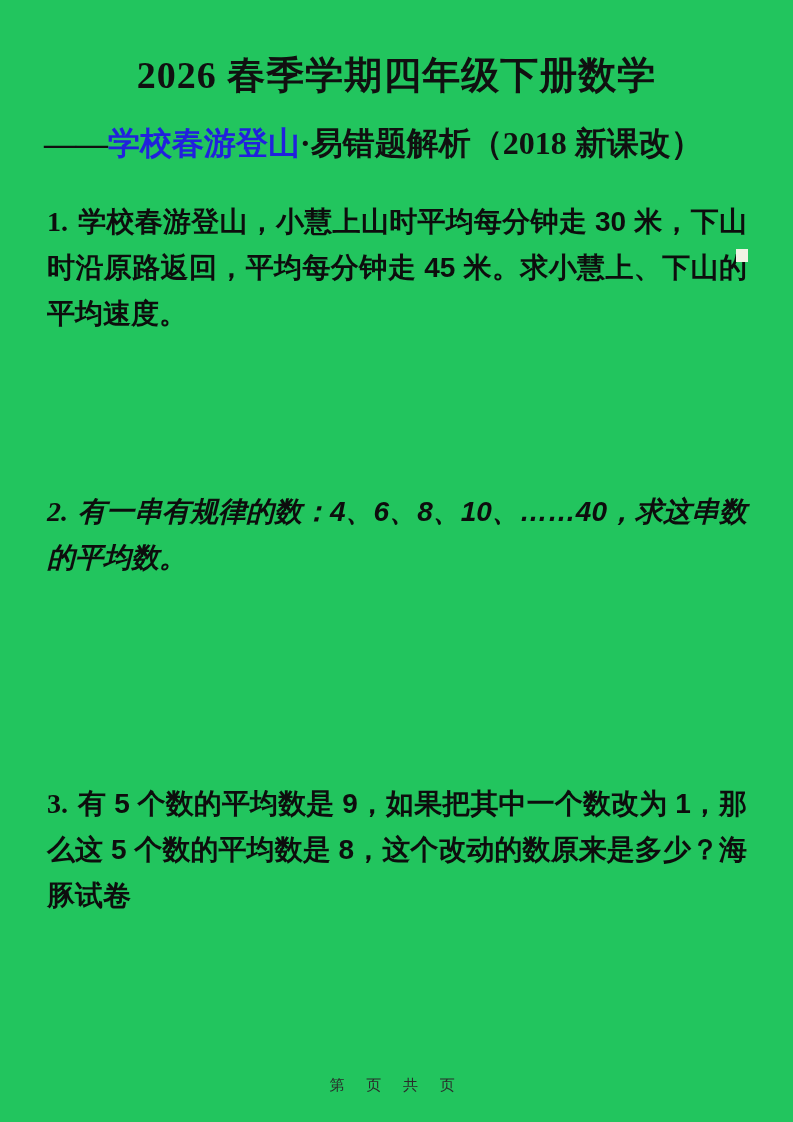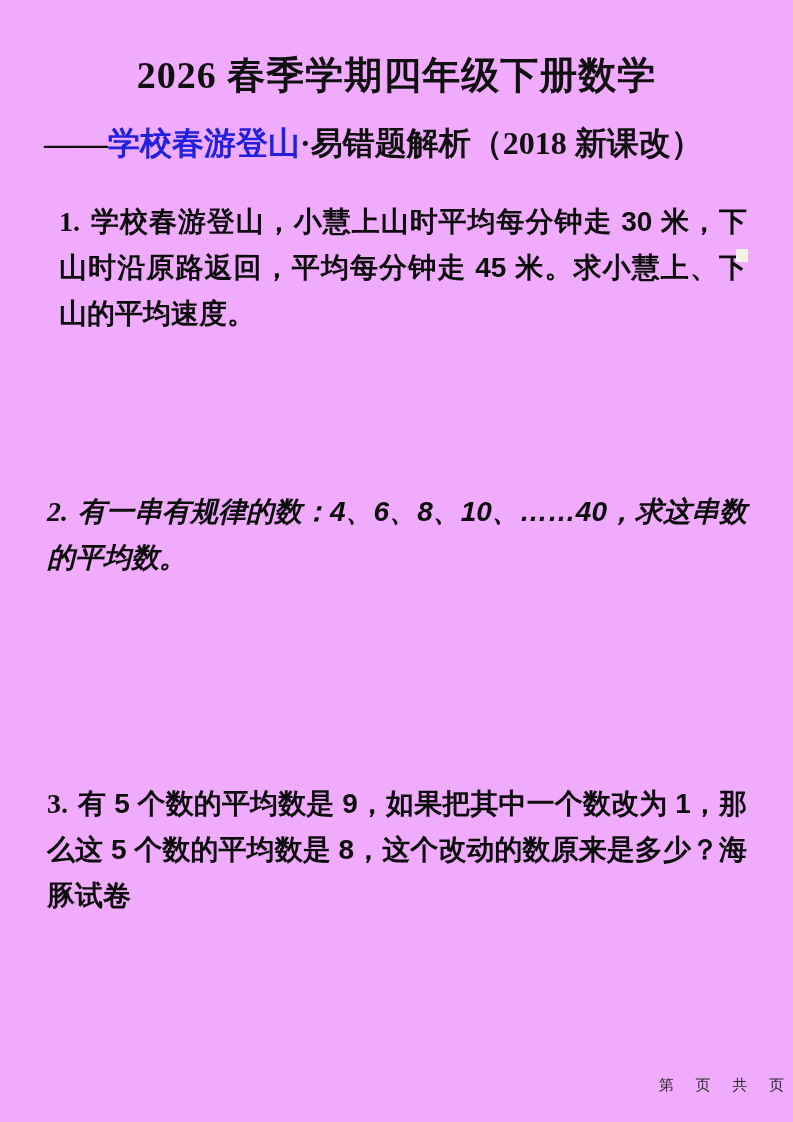--- a/index.html
+++ b/index.html
@@ -4,21 +4,21 @@
 <style>
   html, body {
     margin: 0;
     padding: 0;
     background: #ffffff;
   }
   .page {
     position: relative;
     width: 793px;
     height: 1122px;
-    background: #f0abfc;
+    background: #22c55e;
     overflow: hidden;
     font-family: "Liberation Serif", "DejaVu Serif", serif;
     color: #0f0f0f;
   }
   .doc-title {
     position: absolute;
     top: 50px;
     left: 0;
     width: 100%;
     text-align: center;
@@ -49,34 +49,34 @@
     position: absolute;
     left: 47px;
     right: 46px;
     font-family: "Liberation Sans", "DejaVu Sans", sans-serif;
     font-size: 28px;
     font-weight: 600;
     line-height: 46px;
     text-align: justify;
     color: #0d0d0d;
   }
-  .q1 { top: 171px; margin-left: 12px; }
+  .q1 { top: 171px; }
   .q2 { top: 461px; font-style: italic; }
   .q3 { top: 753px; }
   .qnum {
     font-family: "Liberation Serif", "DejaVu Serif", serif;
     font-weight: 700;
     margin-right: 10px;
   }
   .page-footer {
     position: absolute;
     top: 1074px;
     left: 0;
     width: 100%;
-    text-align: right;
+    text-align: center;
     font-family: "Liberation Serif", "DejaVu Serif", serif;
     font-size: 15px;
     font-weight: 400;
     letter-spacing: 9px;
     color: #2a2a2a;
     line-height: 22px;
   }
   .artifact-mark {
     position: absolute;
     left: 736px;

